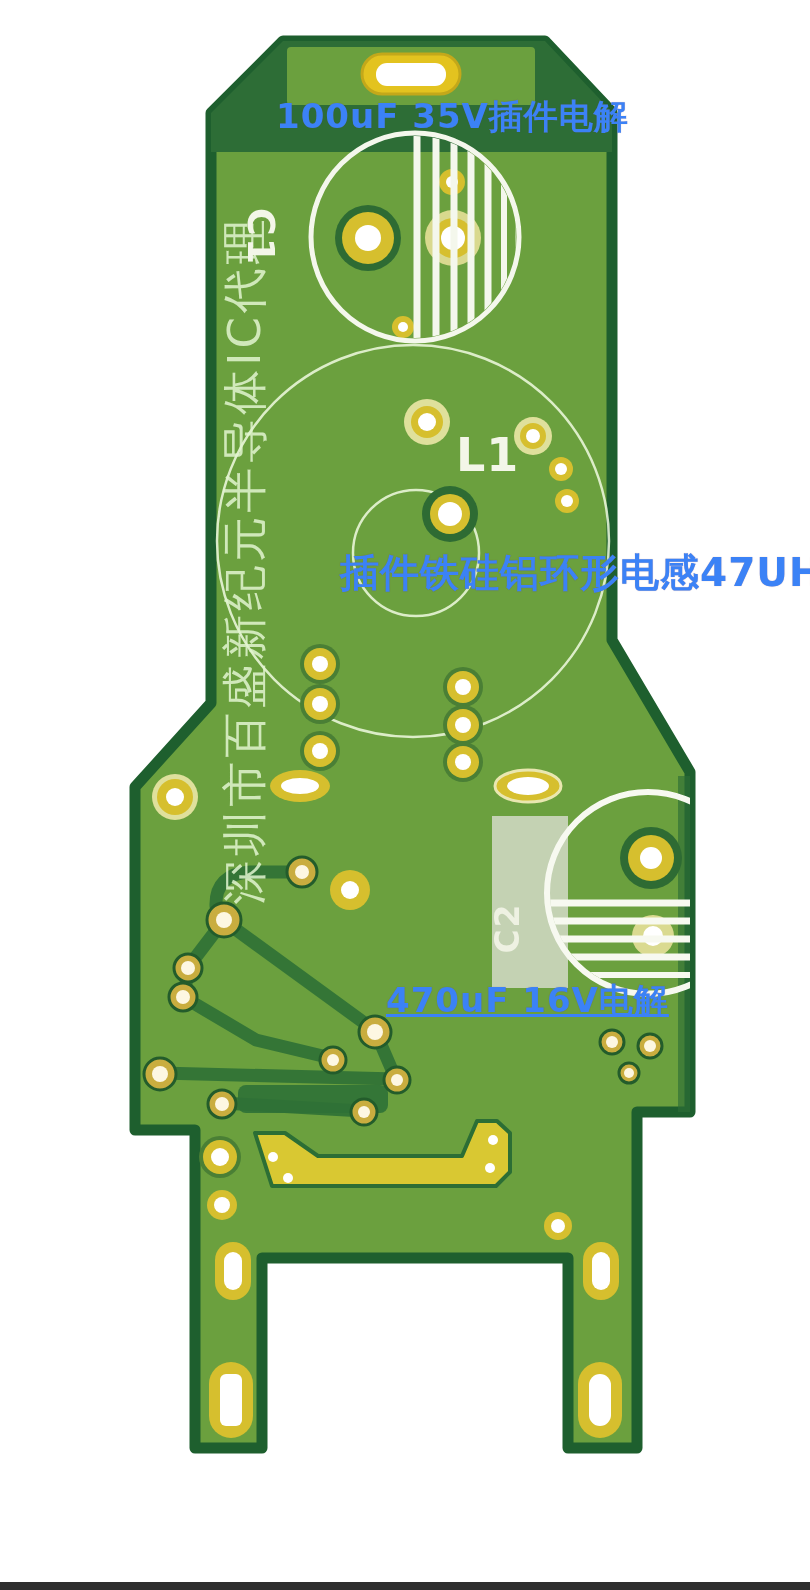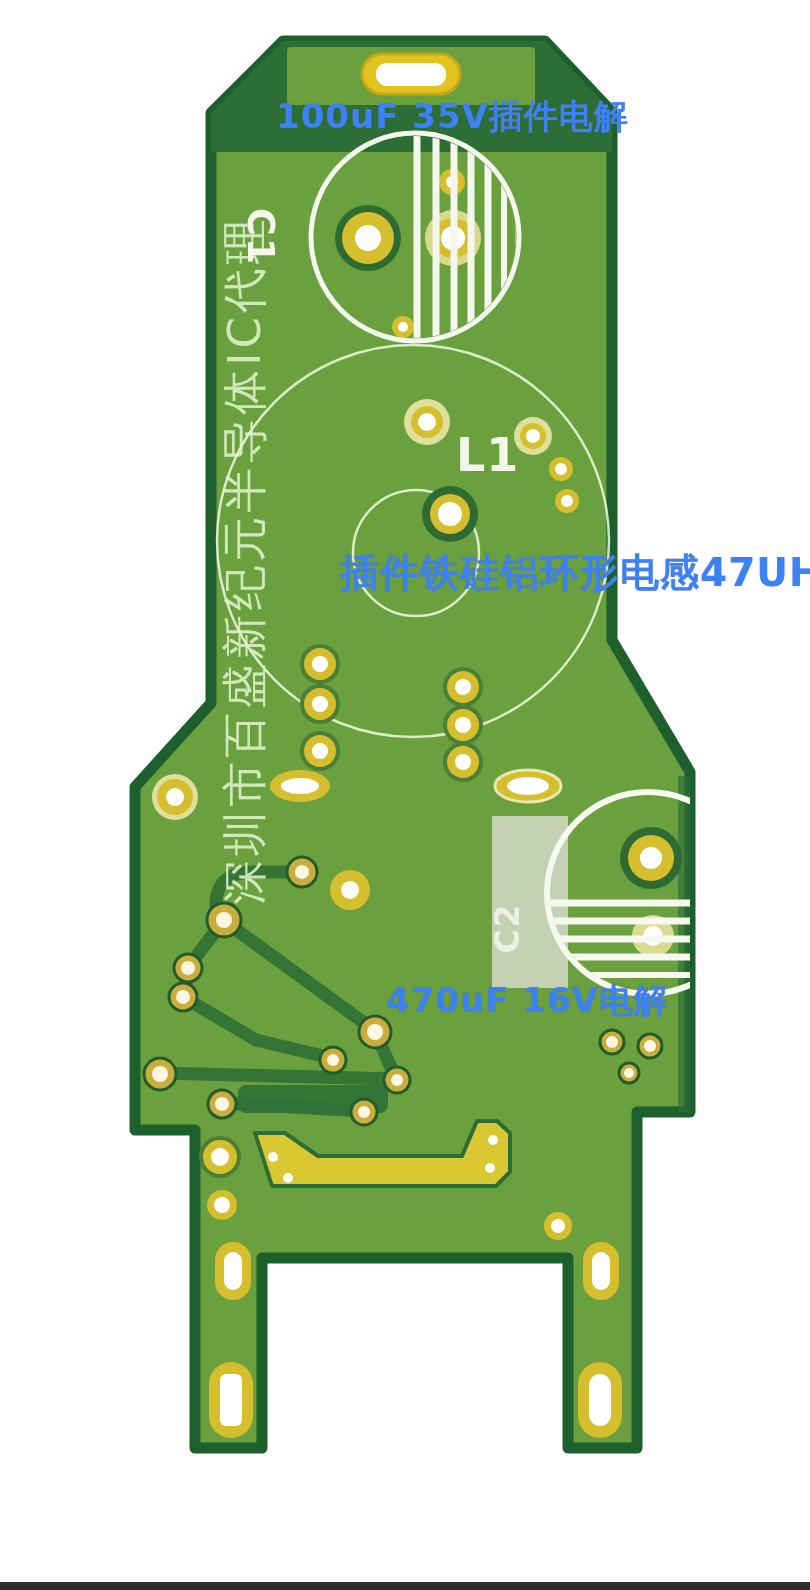--- a/index.html
+++ b/index.html
@@ -13,21 +13,21 @@
   .silk-c1{left:261px;top:237px;font-size:38px;letter-spacing:2px;
            transform:translate(-50%,-50%) rotate(90deg);}
   .silk-l1{left:456px;top:428px;font-size:46px;letter-spacing:1px;}
   .silk-c2{left:507px;top:928px;font-size:33px;color:#eef1e2;letter-spacing:2px;
            transform:translate(-50%,-50%) rotate(-90deg);}
   .watermark{left:-105px;top:535px;width:700px;height:50px;line-height:50px;
              text-align:center;font-size:45px;letter-spacing:4px;
              color:rgba(226,244,208,0.85);transform:rotate(-90deg);}
   .note-1{left:276px;top:94px;}
   .note-2{left:340px;top:546px;font-size:39px;}
-  .note-3{left:386px;top:978px;}
+  .note-3{left:386px;top:978px;text-decoration:underline;}
   .bottom-bar{position:absolute;left:0;top:1582px;width:810px;height:8px;background:#2e2e2e;}
 </style>
 </head>
 <body>
 
 <div class="stage">
 
   <svg width="810" height="1590" viewBox="0 0 810 1590">
     <defs>
       <clipPath id="clipBoard">

